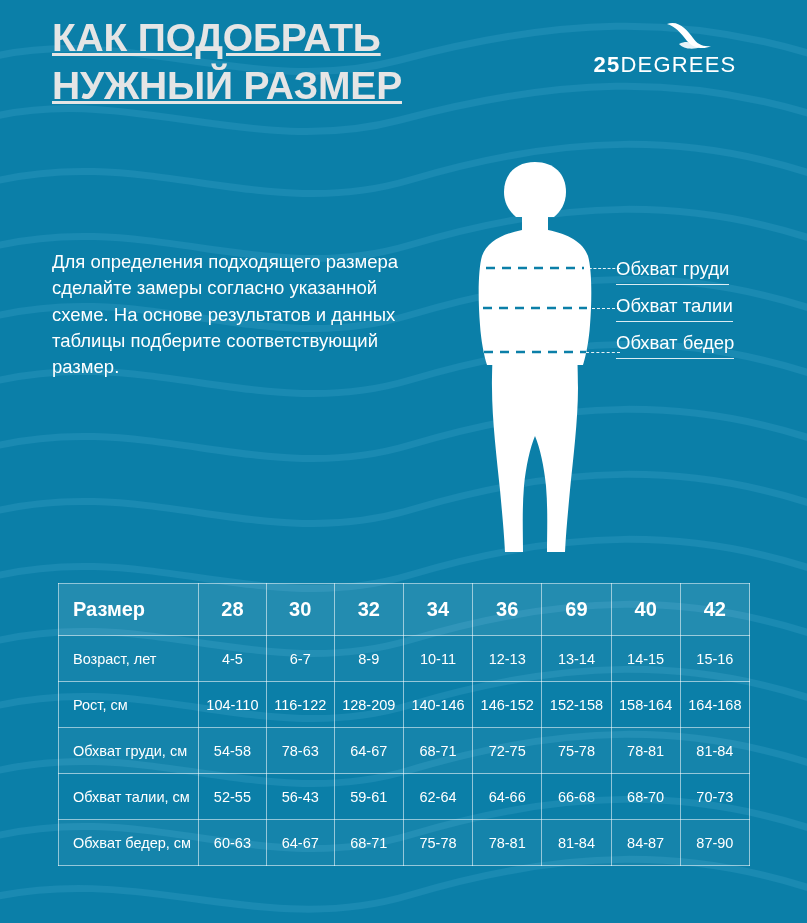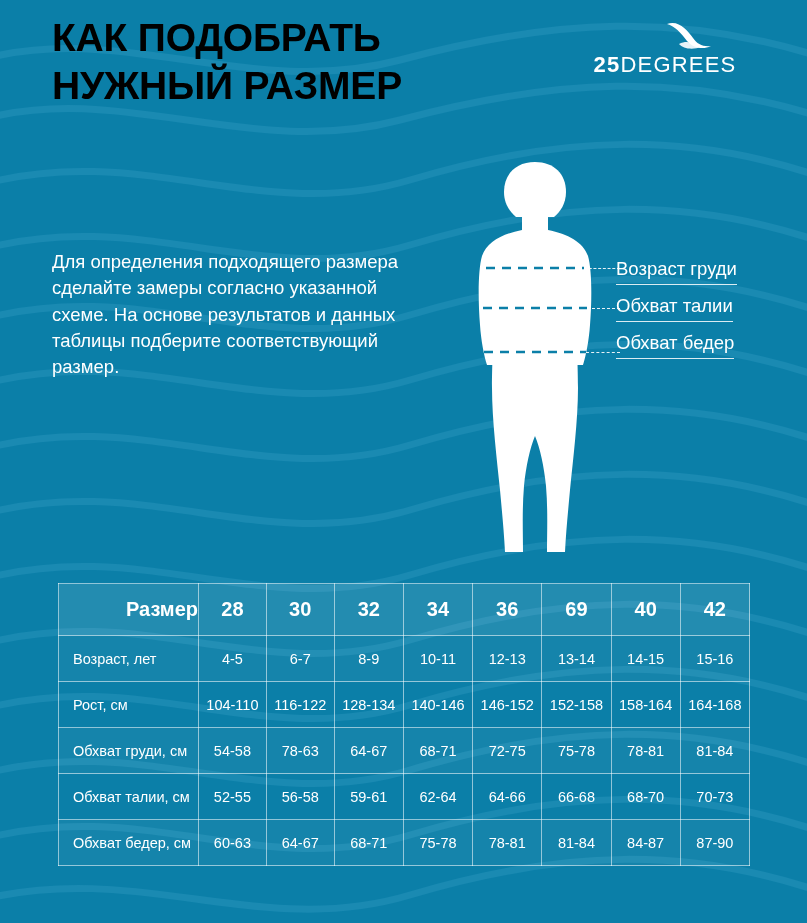--- a/index.html
+++ b/index.html
@@ -29,25 +29,26 @@
     width: 807px;
     height: 923px;
   }
 
   
   .title {
     position: absolute;
     left: 52px;
     top: 14px;
     width: 430px;
-    color: #000000;
+    color: #e5e5e5;
     font-weight: bold;
     font-size: 39px;
     line-height: 1.22;
     letter-spacing: -0.2px;
+    text-decoration: underline;
   }
 
   
   .logo {
     position: absolute;
     right: 52px;
     top: 20px;
     width: 180px;
     text-align: center;
     color: #ffffff;
@@ -124,21 +125,21 @@
     border: 1px solid rgba(255,255,255,0.55);
   }
   thead th {
     font-size: 20px;
     font-weight: bold;
     height: 52px;
     text-align: center;
     background: rgba(255,255,255,0.10);
   }
   thead th.first {
-    text-align: right;
+    text-align: left;
     padding-left: 14px;
     width: 140px;
   }
   tbody td {
     height: 46px;
     font-size: 14.5px;
     text-align: center;
     vertical-align: middle;
   }
   tbody td.first {
@@ -226,21 +227,21 @@
         <line x1="63" y1="148" x2="167" y2="148"></line>
         <line x1="64" y1="192" x2="166" y2="192"></line>
       </g>
     </svg>
   </div>
 
   <div class="leader" style="left:584px; top:268px; width:36px;"></div>
   <div class="leader" style="left:587px; top:308px; width:33px;"></div>
   <div class="leader" style="left:586px; top:352px; width:34px;"></div>
 
-  <div class="callout c1">Возраст груди</div>
+  <div class="callout c1">Обхват груди</div>
   <div class="callout c2">Обхват талии</div>
   <div class="callout c3">Обхват бедер</div>
 
   <div class="table-wrap">
     <table>
       <thead>
         <tr>
           <th class="first">Размер</th>
           <th>28</th>
           <th>30</th>
@@ -261,42 +262,42 @@
           <td>10-11</td>
           <td>12-13</td>
           <td>13-14</td>
           <td>14-15</td>
           <td>15-16</td>
         </tr>
         <tr>
           <td class="first">Рост, см</td>
           <td>104-110</td>
           <td>116-122</td>
-          <td>128-134</td>
+          <td>128-209</td>
           <td>140-146</td>
           <td>146-152</td>
           <td>152-158</td>
           <td>158-164</td>
           <td>164-168</td>
         </tr>
         <tr>
           <td class="first">Обхват груди, см</td>
           <td>54-58</td>
           <td>78-63</td>
           <td>64-67</td>
           <td>68-71</td>
           <td>72-75</td>
           <td>75-78</td>
           <td>78-81</td>
           <td>81-84</td>
         </tr>
         <tr>
           <td class="first">Обхват талии, см</td>
           <td>52-55</td>
-          <td>56-58</td>
+          <td>56-43</td>
           <td>59-61</td>
           <td>62-64</td>
           <td>64-66</td>
           <td>66-68</td>
           <td>68-70</td>
           <td>70-73</td>
         </tr>
         <tr>
           <td class="first">Обхват бедер, см</td>
           <td>60-63</td>

